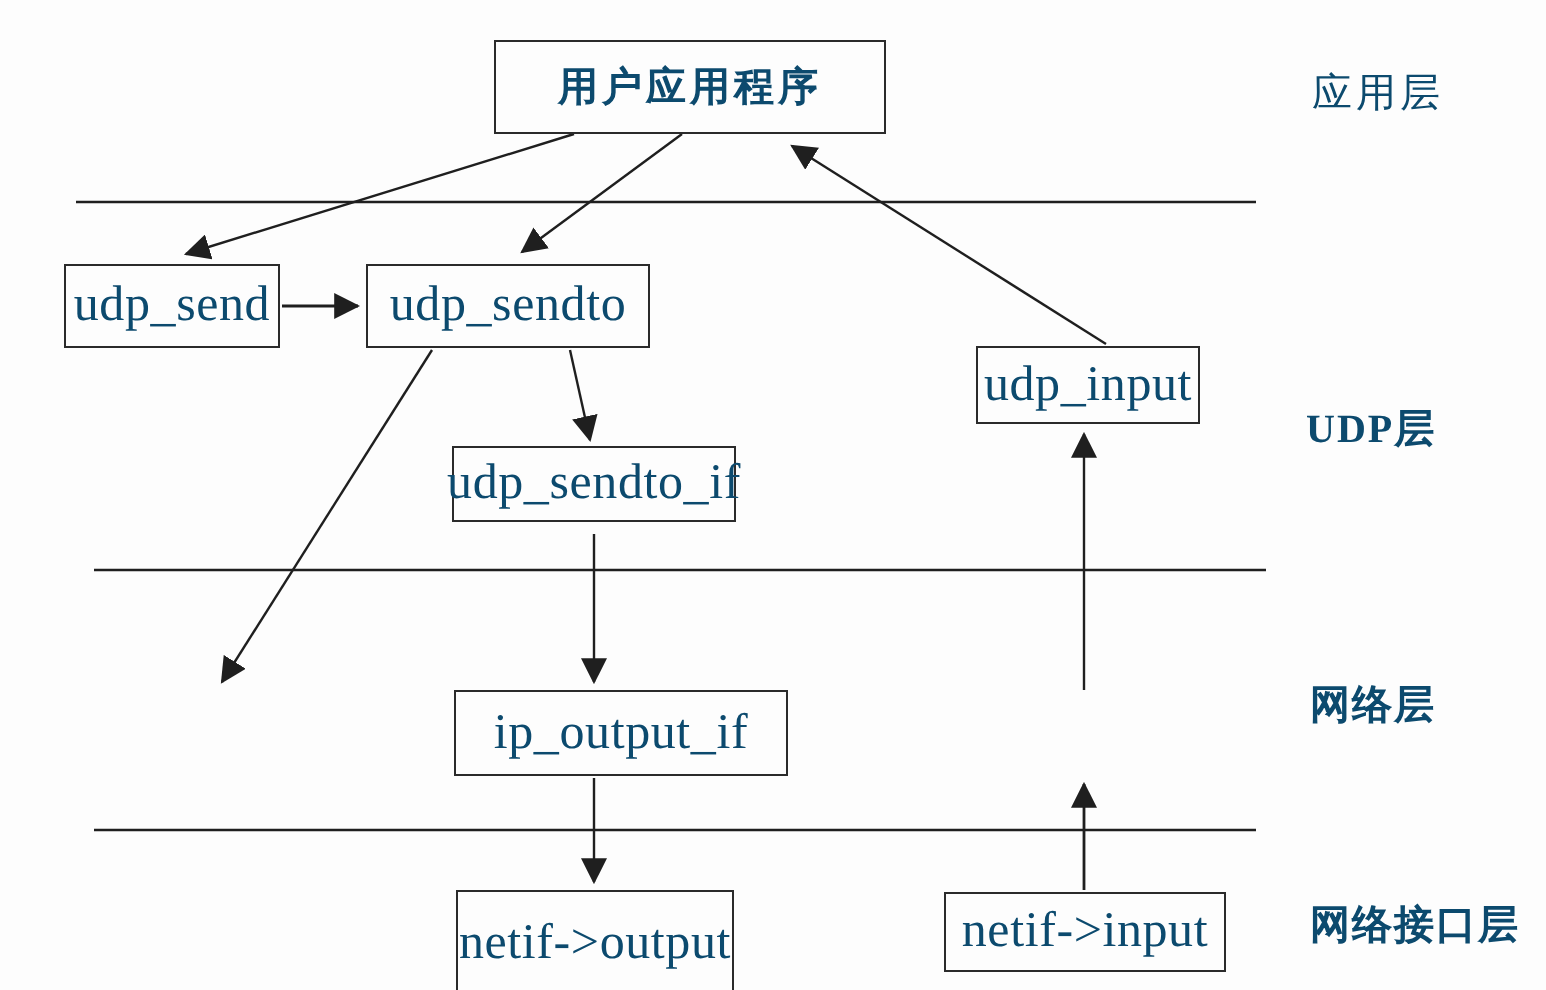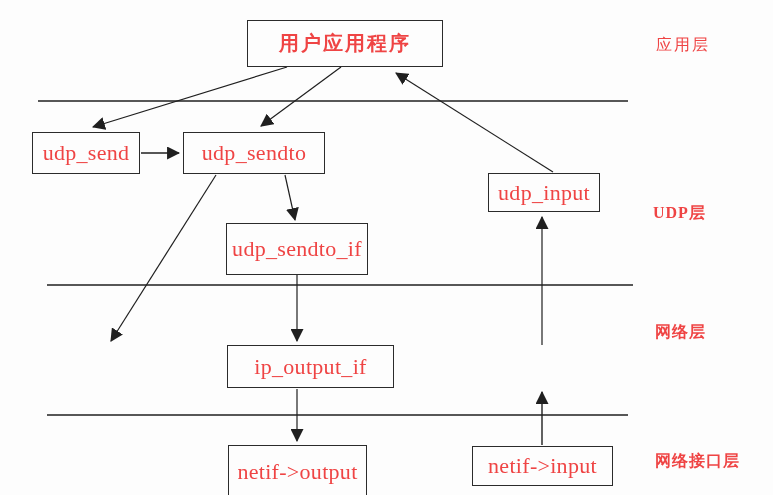--- a/index.html
+++ b/index.html
@@ -1,43 +1,43 @@
 <!DOCTYPE html>
 <html><head>
 <meta charset="utf-8">
 <style>
   html,body{margin:0;padding:0;background:#ffffff;}
   #stage{
     position:relative;
     width:773px;height:495px;
     background:#fdfdfd;
     font-family:"Liberation Serif","DejaVu Serif",serif;
-    color:#ef4444;
+    color:#0c4a6e;
     overflow:hidden;
     text-align:right;
   }
   #wires{position:absolute;left:0;top:0;width:773px;height:495px;}
   .node{
     position:absolute;
     box-sizing:border-box;
     border:1.4px solid #2b2b2b;
     background:#fdfdfd;
     display:flex;align-items:center;justify-content:center;
-    font-size:22px;
+    font-size:25px;
     letter-spacing:0.3px;
     white-space:nowrap;
   }
   .node.cjk{
     font-weight:bold;
     font-size:20px;
     letter-spacing:2px;
   }
   .layer-label{
     position:absolute;
-    font-size:16px;
+    font-size:20px;
     line-height:1;
     letter-spacing:2px;
     white-space:nowrap;
   }
   .layer-label.bold{font-weight:bold;letter-spacing:1px;}
 </style>
 </head>
 <body>
 
 <div id="stage">
@@ -64,33 +64,33 @@
     <line x1="542" y1="345" x2="542" y2="217" stroke="#1f1f1f" stroke-width="1.2" marker-end="url(#ah)"></line>
     <line x1="553" y1="172" x2="396" y2="73" stroke="#1f1f1f" stroke-width="1.2" marker-end="url(#ah)"></line>
   </svg>
 
   <div class="node cjk" style="left:247px;top:20px;width:196px;height:47px;">用户应用程序</div>
 
   <div class="node" style="left:32px;top:132px;width:108px;height:42px;">udp_send</div>
 
   <div class="node" style="left:183px;top:132px;width:142px;height:42px;">udp_sendto</div>
 
-  <div class="node" style="left:226px;top:223px;width:142px;height:52px;">udp_sendto_if</div>
+  <div class="node" style="left:226px;top:223px;width:142px;height:38px;">udp_sendto_if</div>
 
   <div class="node" style="left:488px;top:173px;width:112px;height:39px;">udp_input</div>
 
 
   <div class="node" style="left:227px;top:345px;width:167px;height:43px;">ip_output_if</div>
 
 
   <div class="node" style="left:228px;top:445px;width:139px;height:53px;">netif-&gt;output</div>
 
   <div class="node" style="left:472px;top:446px;width:141px;height:40px;">netif-&gt;input</div>
 
   <div class="layer-label" style="left:656px;top:37px;">应用层</div>
 
   <div class="layer-label bold" style="left:653px;top:205px;">UDP层</div>
 
-  <div class="layer-label bold" style="left:655px;top:324px;">网络层</div>
+  <div class="layer-label bold" style="left:655px;top:343px;">网络层</div>
 
   <div class="layer-label bold" style="left:655px;top:453px;">网络接口层</div>
 
 </div>
 
 </body></html>

